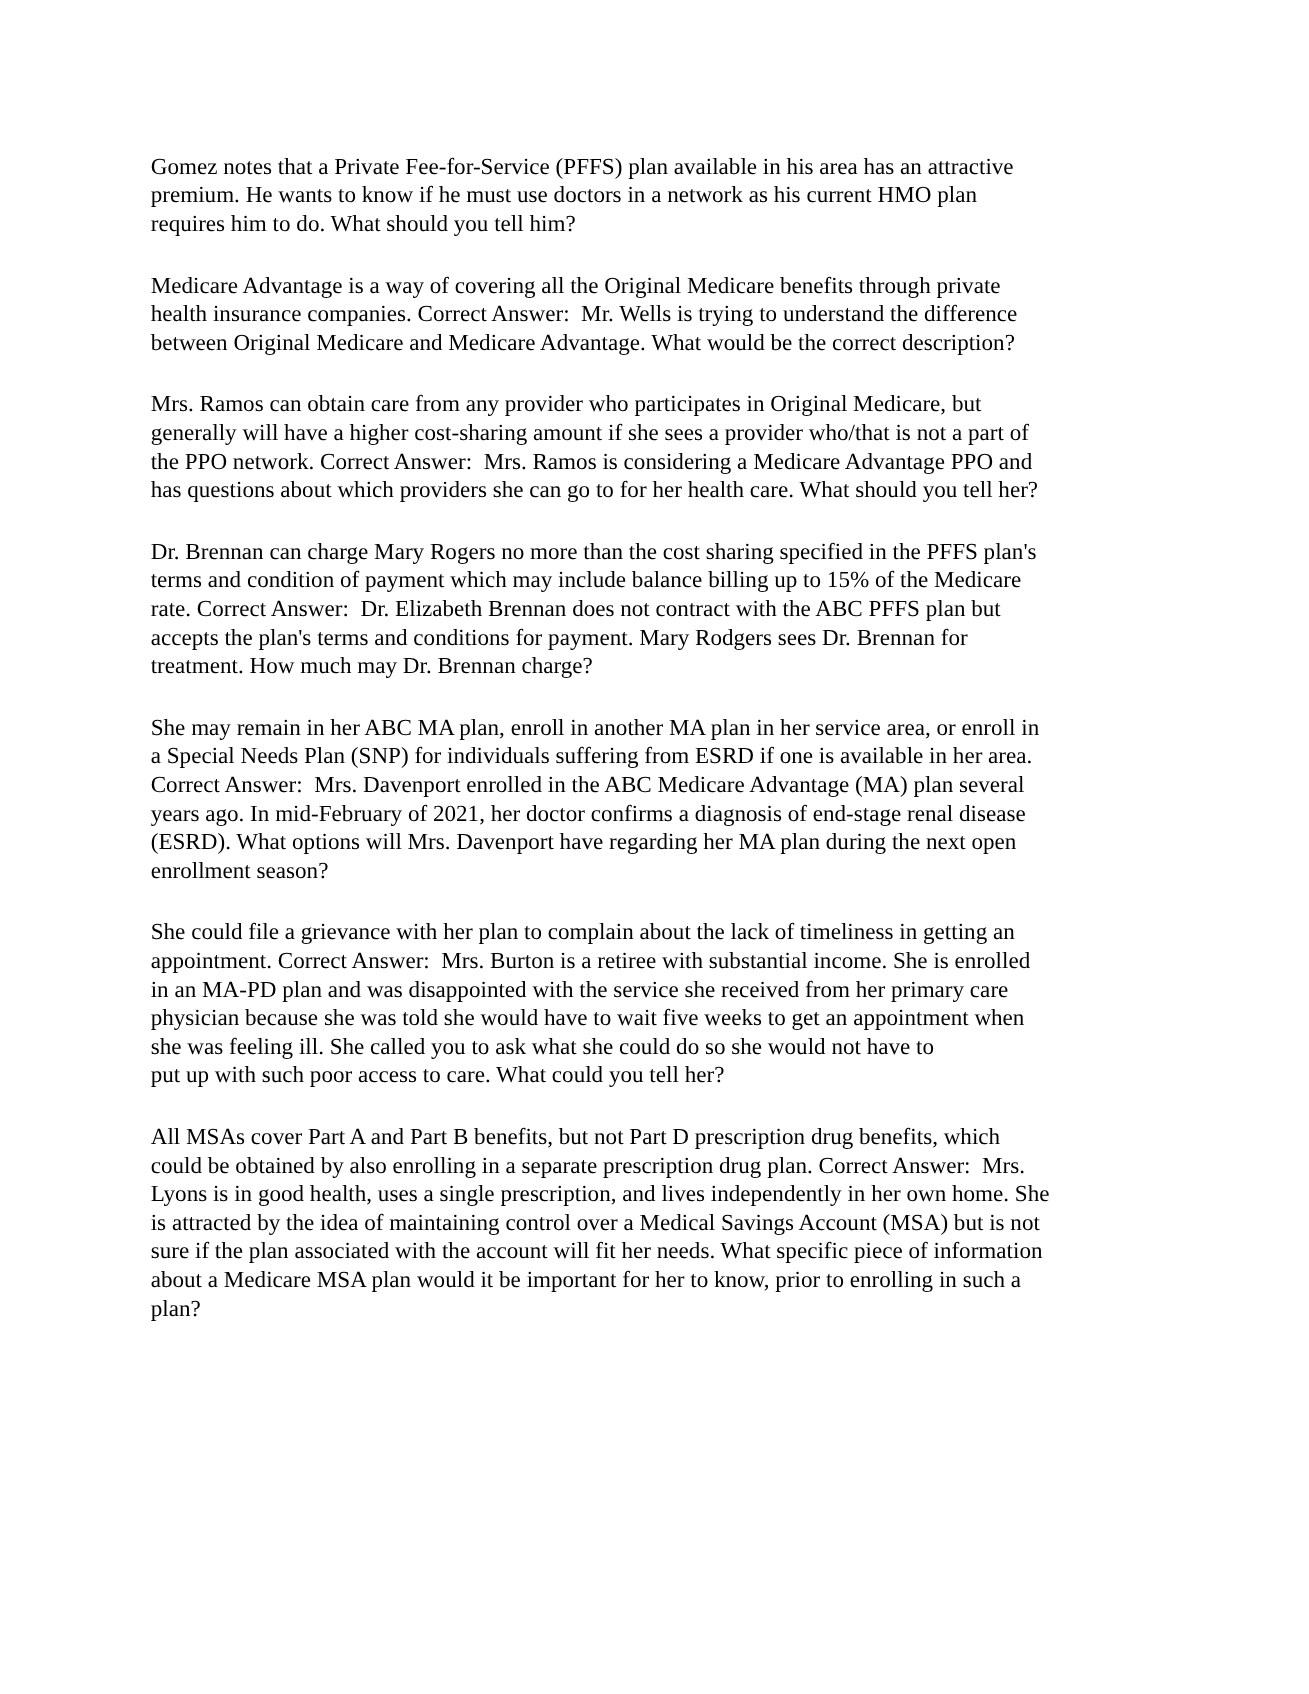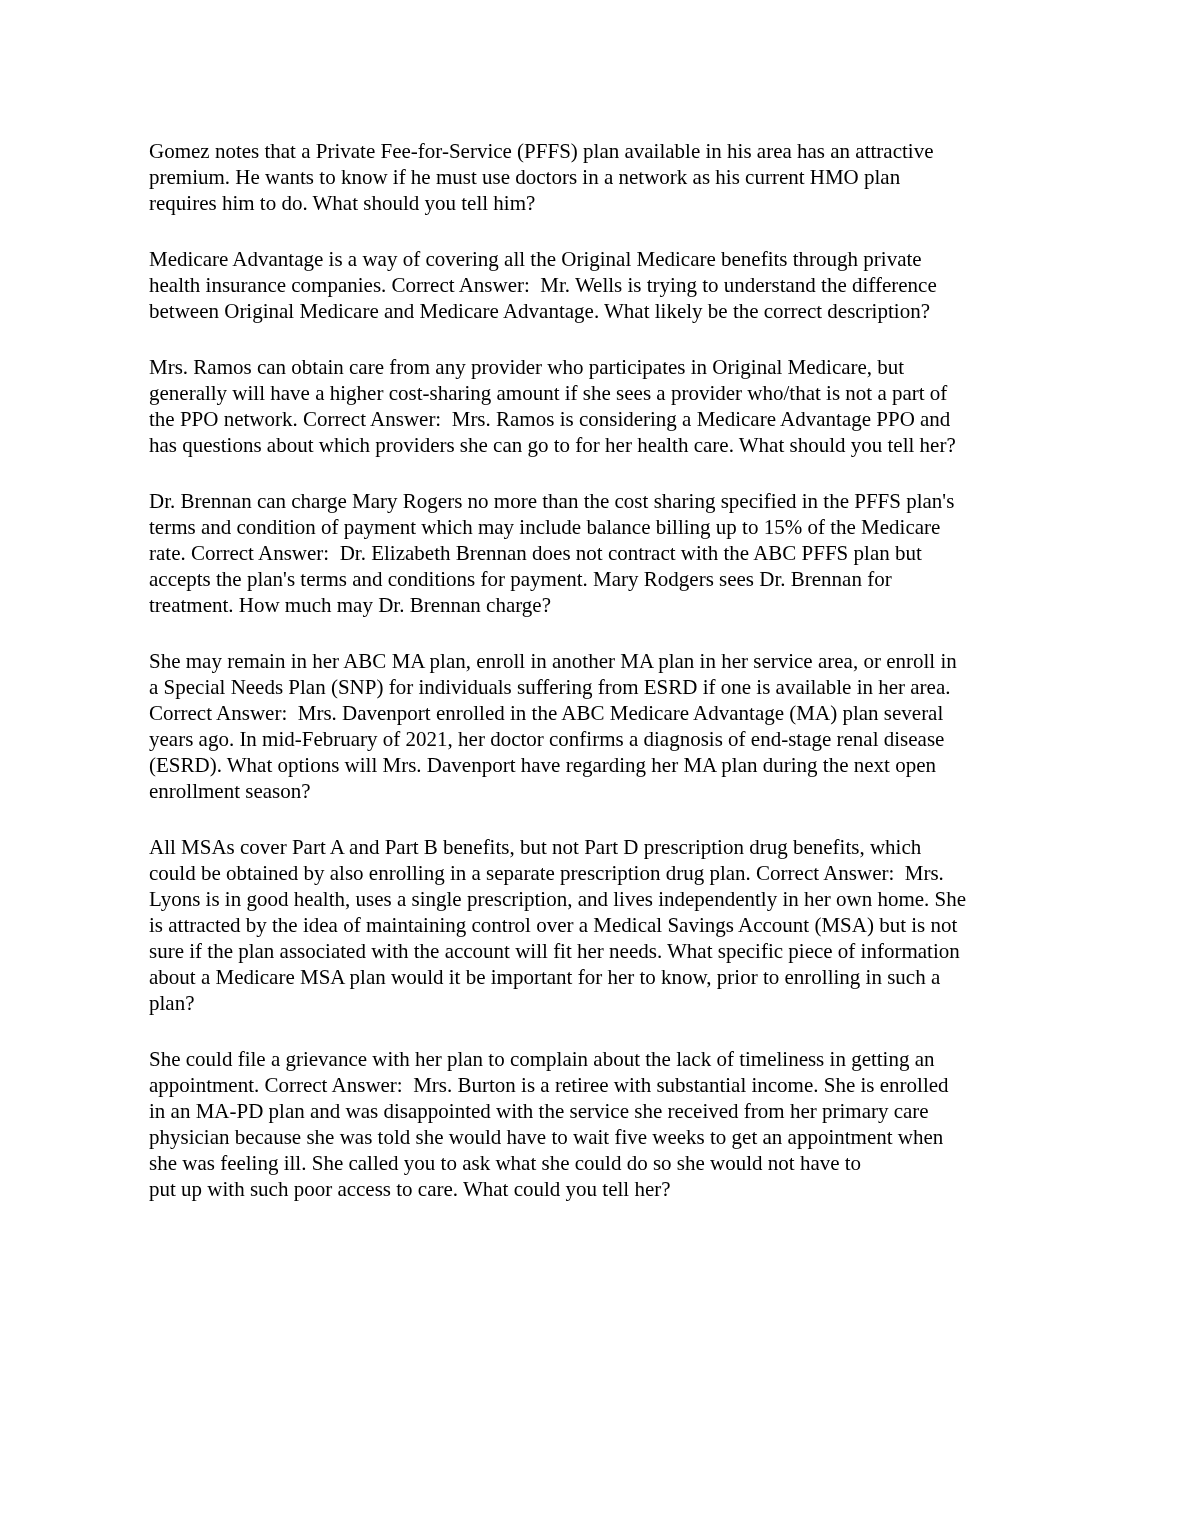--- a/index.html
+++ b/index.html
@@ -17,55 +17,55 @@
     width: 1190px;
     height: 1540px;
     padding: 138px 30px 0 137px;
     background: #ffffff;
     font-family: "Liberation Serif", "DejaVu Serif", serif;
     font-size: 21px;
     line-height: 26px;
     color: #000000;
   }
   .page p {
-    margin: 0 0 30px 12px;
+    margin: 0 0 30px 0;
     white-space: pre;
   }
 </style>
 </head>
 <body>
 
 <div class="page">
   <p>Gomez notes that a Private Fee-for-Service (PFFS) plan available in his area has an attractive
 premium. He wants to know if he must use doctors in a network as his current HMO plan
 requires him to do. What should you tell him?</p>
   <p>Medicare Advantage is a way of covering all the Original Medicare benefits through private
 health insurance companies. Correct Answer:  Mr. Wells is trying to understand the difference
-between Original Medicare and Medicare Advantage. What likely be the correct description?</p>
+between Original Medicare and Medicare Advantage. What would be the correct description?</p>
   <p>Mrs. Ramos can obtain care from any provider who participates in Original Medicare, but
 generally will have a higher cost-sharing amount if she sees a provider who/that is not a part of
 the PPO network. Correct Answer:  Mrs. Ramos is considering a Medicare Advantage PPO and
 has questions about which providers she can go to for her health care. What should you tell her?</p>
   <p>Dr. Brennan can charge Mary Rogers no more than the cost sharing specified in the PFFS plan's
 terms and condition of payment which may include balance billing up to 15% of the Medicare
 rate. Correct Answer:  Dr. Elizabeth Brennan does not contract with the ABC PFFS plan but
 accepts the plan's terms and conditions for payment. Mary Rodgers sees Dr. Brennan for
 treatment. How much may Dr. Brennan charge?</p>
   <p>She may remain in her ABC MA plan, enroll in another MA plan in her service area, or enroll in
 a Special Needs Plan (SNP) for individuals suffering from ESRD if one is available in her area.
 Correct Answer:  Mrs. Davenport enrolled in the ABC Medicare Advantage (MA) plan several
 years ago. In mid-February of 2021, her doctor confirms a diagnosis of end-stage renal disease
 (ESRD). What options will Mrs. Davenport have regarding her MA plan during the next open
 enrollment season?</p>
+  <p>She could file a grievance with her plan to complain about the lack of timeliness in getting an
+appointment. Correct Answer:  Mrs. Burton is a retiree with substantial income. She is enrolled
+in an MA-PD plan and was disappointed with the service she received from her primary care
+physician because she was told she would have to wait five weeks to get an appointment when
+she was feeling ill. She called you to ask what she could do so she would not have to
+put up with such poor access to care. What could you tell her?</p>
   <p>All MSAs cover Part A and Part B benefits, but not Part D prescription drug benefits, which
 could be obtained by also enrolling in a separate prescription drug plan. Correct Answer:  Mrs.
 Lyons is in good health, uses a single prescription, and lives independently in her own home. She
 is attracted by the idea of maintaining control over a Medical Savings Account (MSA) but is not
 sure if the plan associated with the account will fit her needs. What specific piece of information
 about a Medicare MSA plan would it be important for her to know, prior to enrolling in such a
 plan?</p>
-  <p>She could file a grievance with her plan to complain about the lack of timeliness in getting an
-appointment. Correct Answer:  Mrs. Burton is a retiree with substantial income. She is enrolled
-in an MA-PD plan and was disappointed with the service she received from her primary care
-physician because she was told she would have to wait five weeks to get an appointment when
-she was feeling ill. She called you to ask what she could do so she would not have to
-put up with such poor access to care. What could you tell her?</p>
 </div>
 
 </body></html>

